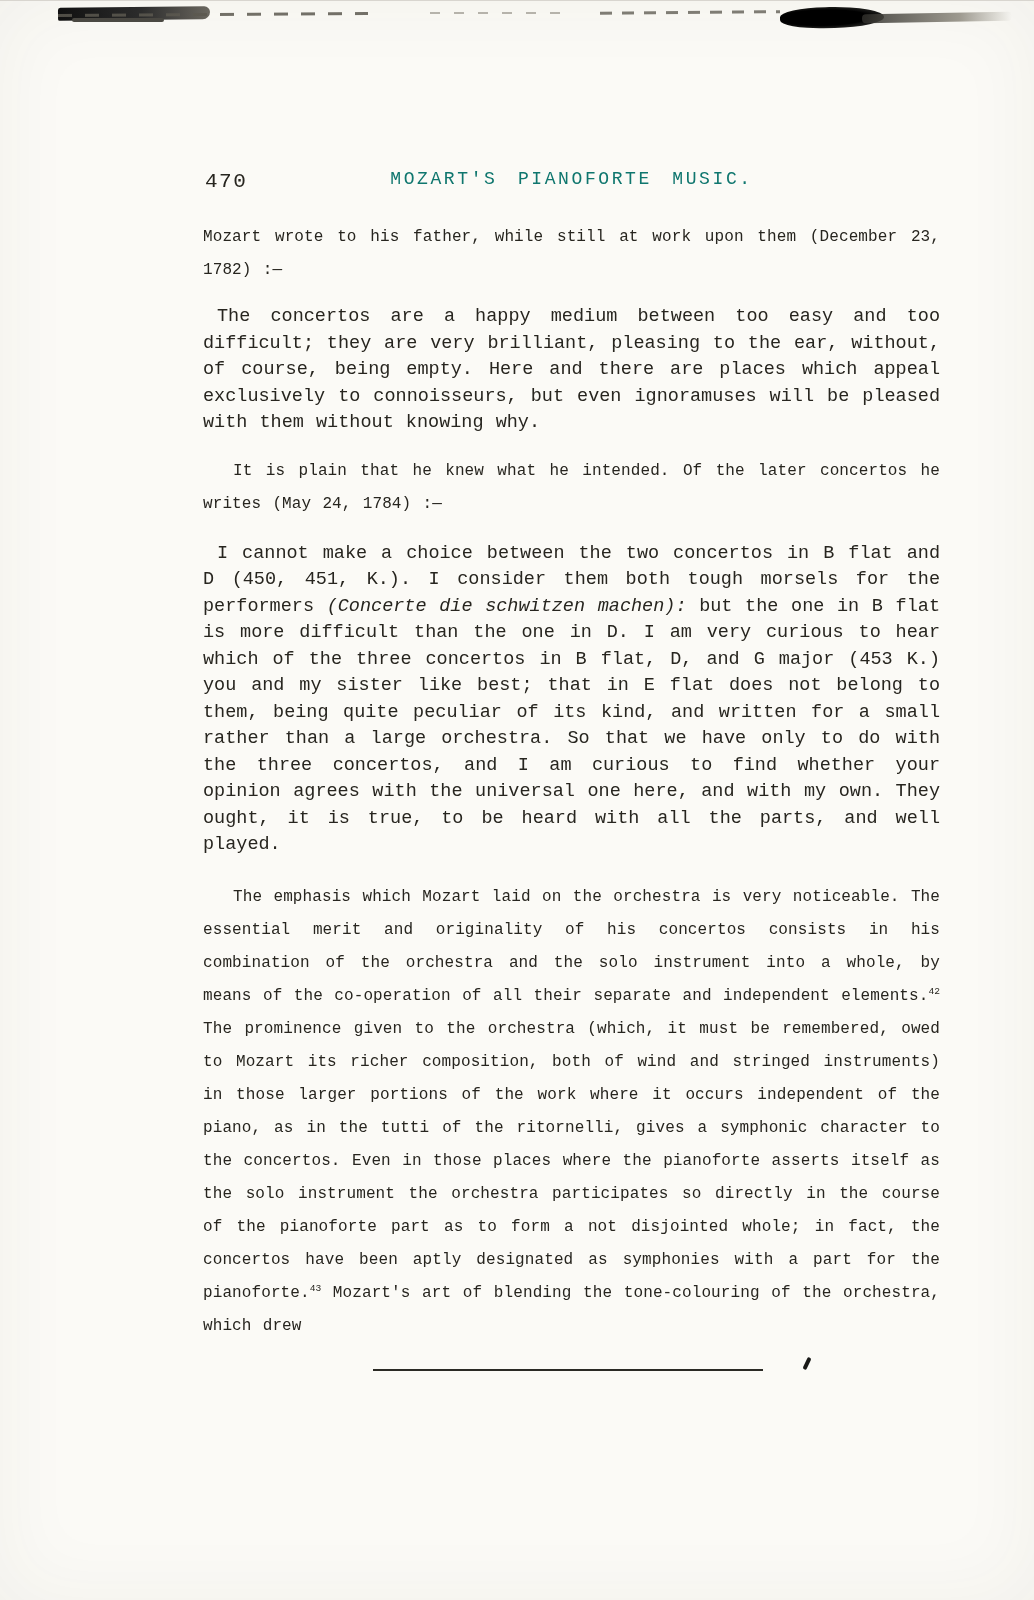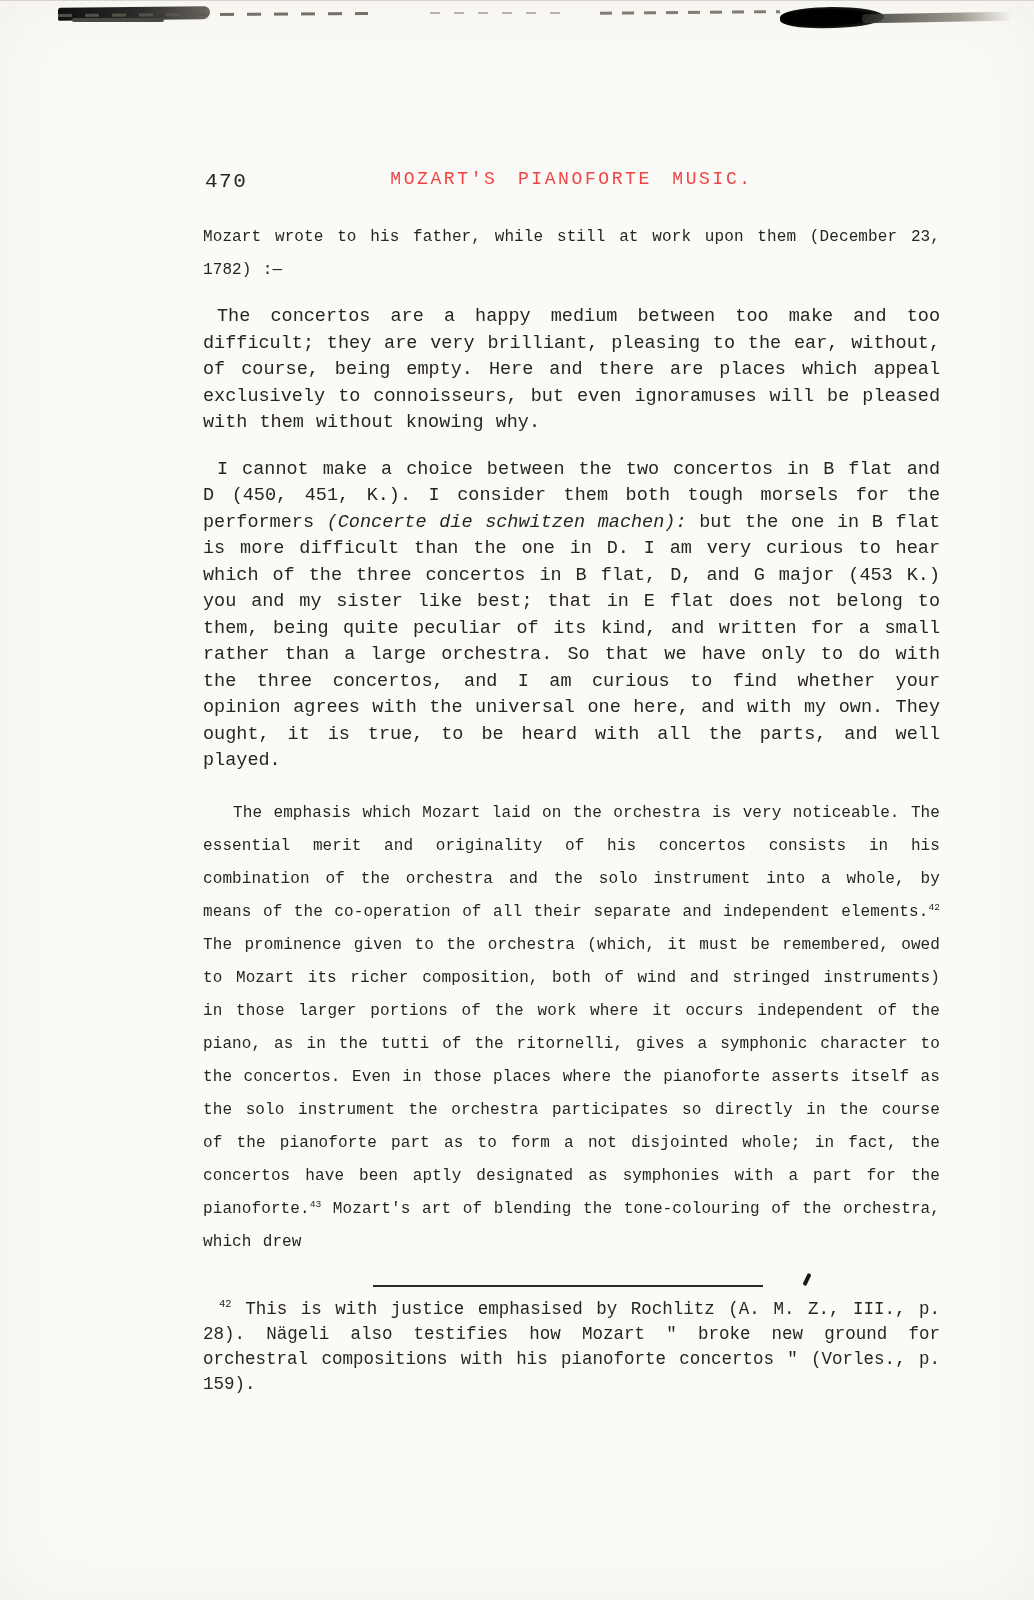--- a/index.html
+++ b/index.html
@@ -48,21 +48,21 @@
     border-radius:4px; transform:rotate(-1deg); opacity:.85;
   }
 
   
   .column { position:absolute; left:203px; top:168px; width:737px; }
 
   .running-head { position:relative; height:28px; }
   .pagenum { position:absolute; left:2px; top:1px; font-size:21px; letter-spacing:1.5px; }
   .head-title {
     display:block; text-align:center;
-    font-size:18px; letter-spacing:2.6px; word-spacing:7px; color:#ef4444;
+    font-size:18px; letter-spacing:2.6px; word-spacing:7px; color:#0f766e;
   }
 
   .body-para {
     margin:0; font-size:16px; line-height:33px;
     text-align:justify; word-spacing:1.5px; letter-spacing:0.1px;
   }
   .mt-para1 { margin-top:24px; }
   .indent   { text-indent:30px; }
 
   .quote {
@@ -105,29 +105,29 @@
 
   <div class="column">
 
     <div class="running-head">
       <span class="pagenum">470</span>
       <span class="head-title">MOZART'S PIANOFORTE MUSIC.</span>
     </div>
 
     <p class="body-para mt-para1">Mozart wrote to his father, while still at work upon them (December 23, 1782) :—</p>
 
-    <p class="quote mt-quote1">The concertos are a happy medium between too make and too difficult; they are very brilliant, pleasing to the ear, without, of course, being empty. Here and there are places which appeal exclusively to connoisseurs, but even ignoramuses will be pleased with them without knowing why.</p>
+    <p class="quote mt-quote1">The concertos are a happy medium between too easy and too difficult; they are very brilliant, pleasing to the ear, without, of course, being empty. Here and there are places which appeal exclusively to connoisseurs, but even ignoramuses will be pleased with them without knowing why.</p>
 
+    <p class="body-para indent mt-para2">It is plain that he knew what he intended. Of the later concertos he writes (May 24, 1784) :—</p>
 
     <p class="quote mt-quote2"><span>I cannot make a choice between the two concertos in B flat and D (450, 451, K.). I consider them both tough morsels for the performers </span><i>(Concerte die schwitzen machen):</i><span> but the one in B flat is more difficult than the one in D. I am very curious to hear which of the three concertos in B flat, D, and G major (453 K.) you and my sister like best; that in E flat does not belong to them, being quite peculiar of its kind, and written for a small rather than a large orchestra. So that we have only to do with the three concertos, and I am curious to find whether your opinion agrees with the universal one here, and with my own. They ought, it is true, to be heard with all the parts, and well played.</span></p>
 
     <p class="body-para indent mt-para3"><span>The emphasis which Mozart laid on the orchestra is very noticeable. The essential merit and originality of his concertos consists in his combination of the orchestra and the solo instrument into a whole, by means of the co-operation of all their separate and independent elements.</span><sup>42</sup><span> The prominence given to the orchestra (which, it must be remembered, owed to Mozart its richer composition, both of wind and stringed instruments) in those larger portions of the work where it occurs independent of the piano, as in the tutti of the ritornelli, gives a symphonic character to the concertos. Even in those places where the pianoforte asserts itself as the solo instrument the orchestra participates so directly in the course of the pianoforte part as to form a not disjointed whole; in fact, the concertos have been aptly designated as symphonies with a part for the pianoforte.</span><sup>43</sup><span> Mozart's art of blending the tone-colouring of the orchestra, which drew</span></p>
 
     <div class="fn-block">
       <div class="ink-mark"></div>
       <div class="fn-rule"></div>
 
-      <p class="footnote"><sup>42</sup> <span>This is with justice emphasised by Rochlitz (A. M. Z., III., p. 28). Nägeli also testifies how Mozart " broke new ground for orchestral compositions with his pianoforte concertos " (Vorles., p. 159).</span></p>
 
     </div>
 
   </div>
 </div>
 
 </body></html>

